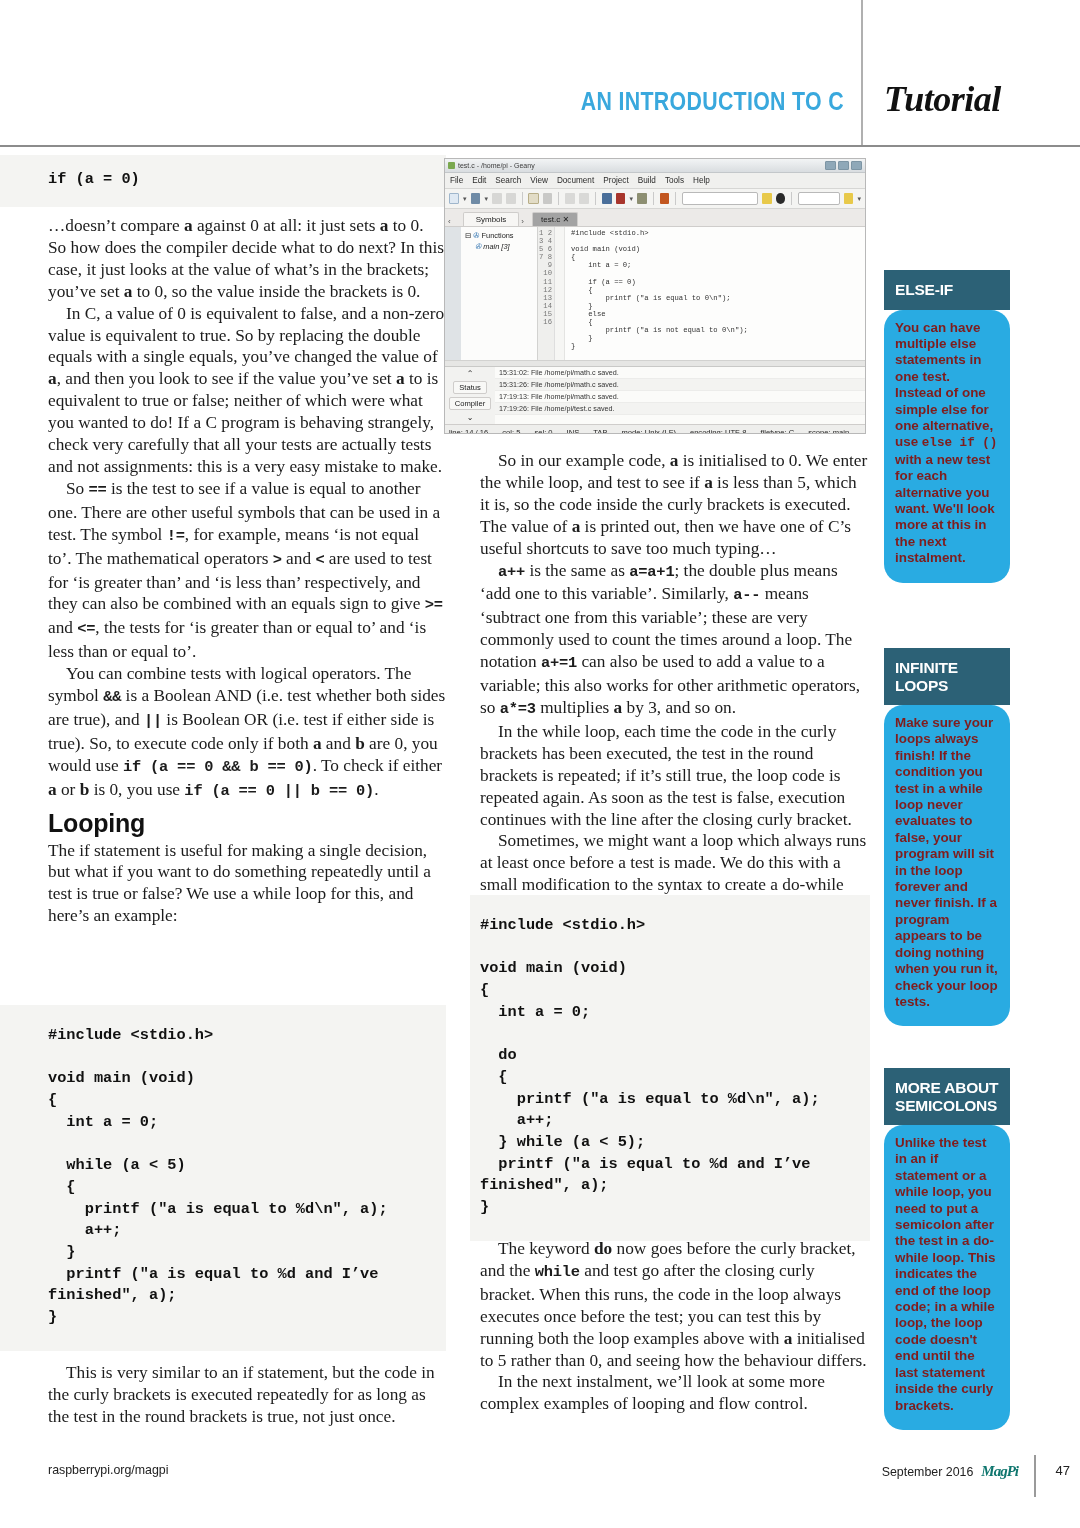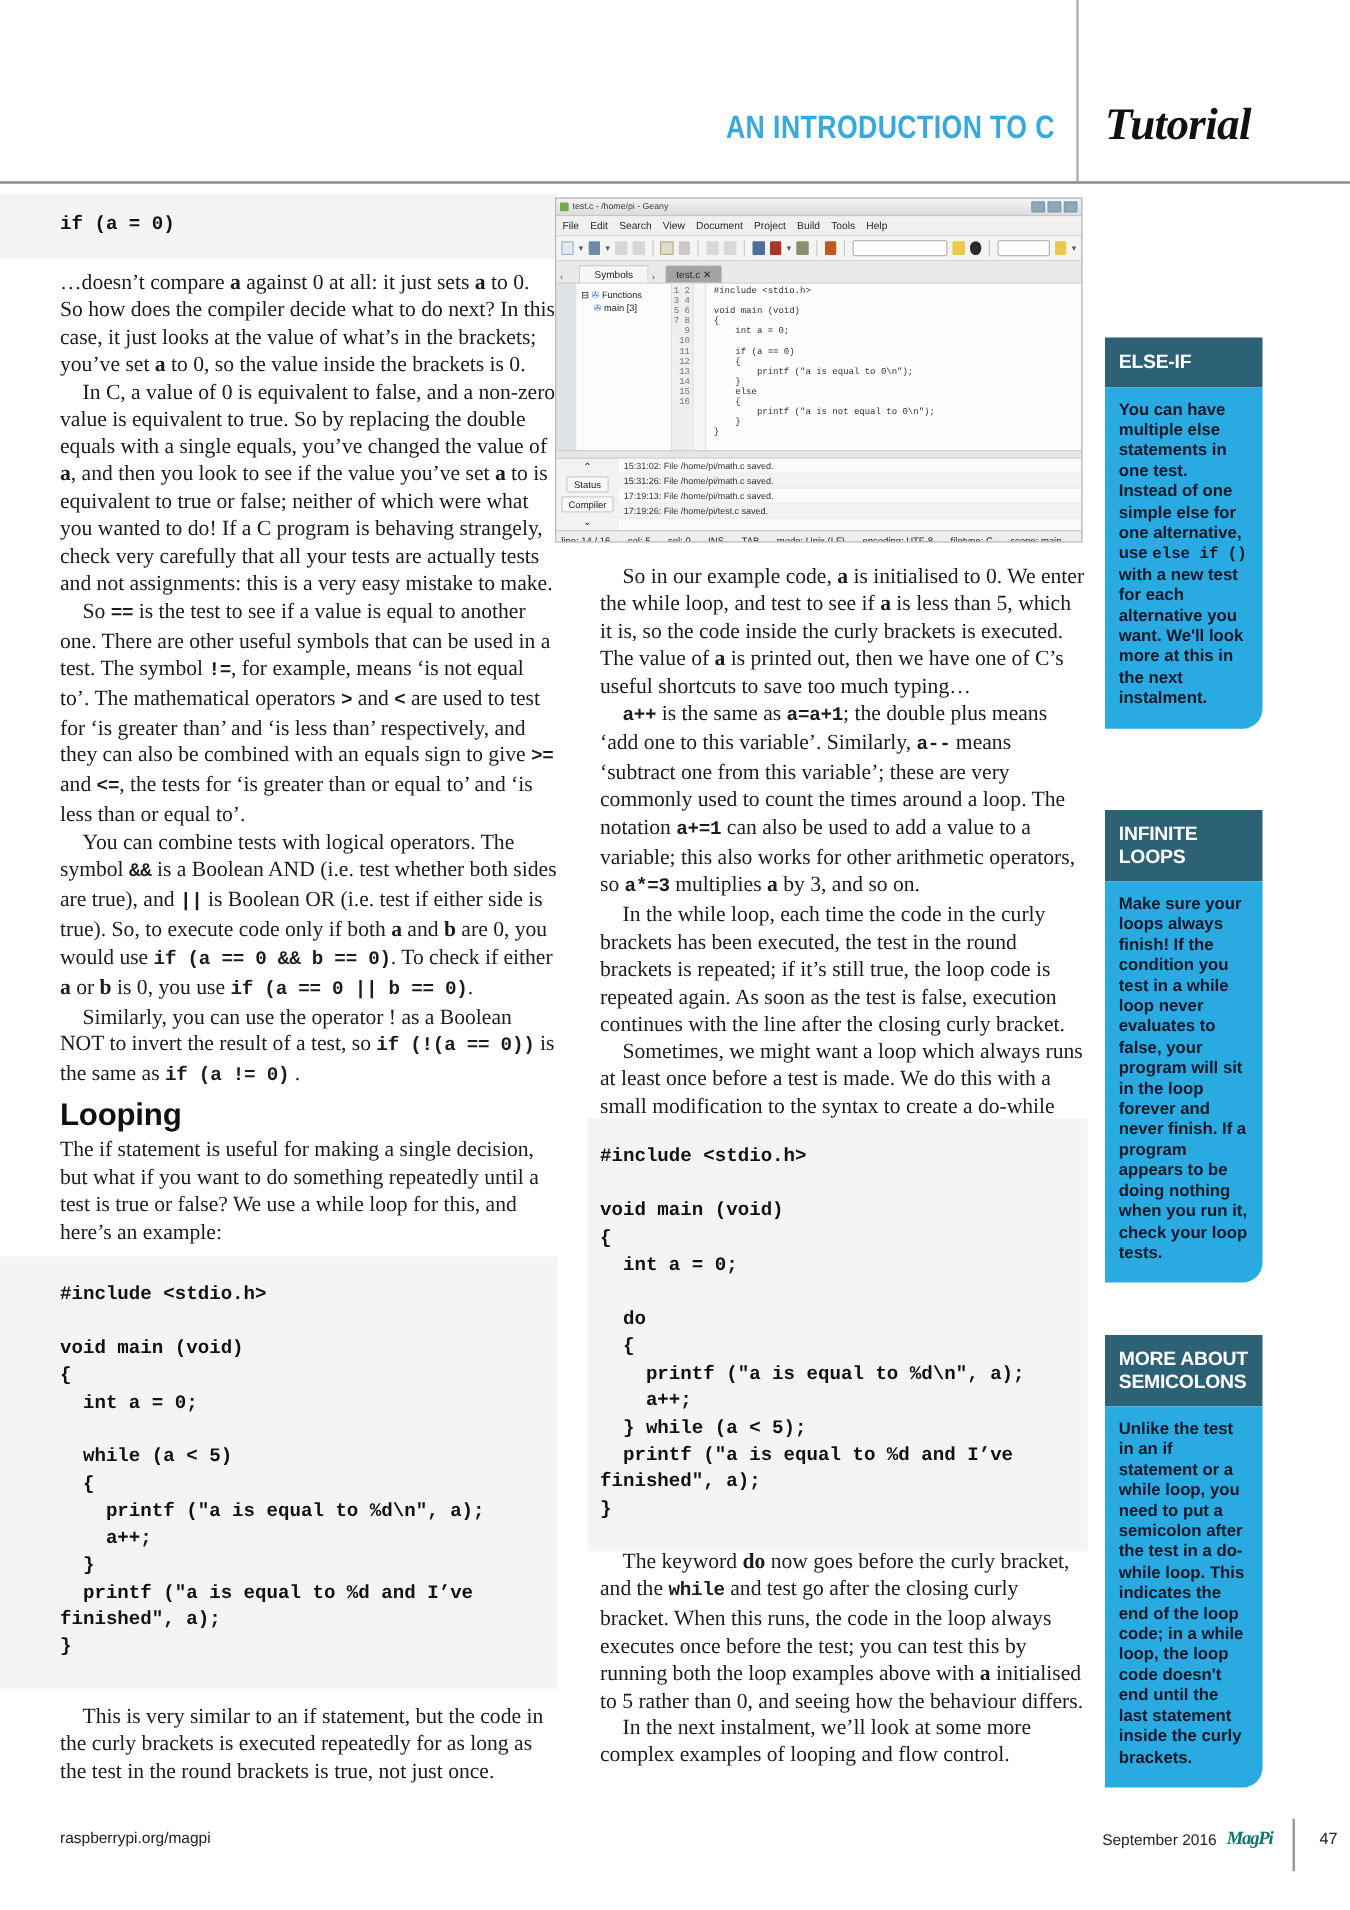--- a/index.html
+++ b/index.html
@@ -142,25 +142,26 @@
   .caption .lead { color:#39a8dd; }
   .callout { width:126px; margin-top:0; }
   .callout .co-head {
     background:#2c6176; color:#fff;
     font-family:"Liberation Sans", sans-serif;
     font-weight:bold; font-size:15.5px; line-height:17.5px;
     padding:11px 10px 11px 11px; letter-spacing:-0.2px;
     text-transform:uppercase;
   }
   .callout .co-body {
-    background:#29abe2; color:#0f172a;
+    background:#29abe2; color:#7f1d1d;
     font-family:"Liberation Sans", sans-serif;
     font-weight:bold; font-size:13.4px; line-height:16.4px;
     padding:10px 11px 16px 11px;
     border-bottom-right-radius:16px;
+    border-radius:19px;
   }
   .callout .co-body .mono {
     font-family:"Liberation Mono", monospace; font-size:12.6px; font-weight:bold;
   }
 
   
   .footer { position:absolute; left:0; top:1455px; width:1080px; height:40px; }
   .foot-left {
     position:absolute; left:48px; top:8px;
     font-family:"Liberation Sans", sans-serif; font-size:12.4px; color:#222;
@@ -192,21 +193,20 @@
     <div class="header-rule"></div>
   </div>
 
   <div class="codeblock cb1"><span>if (a = 0)</span></div>
 
   <div class="col1" style="top:215px;">
     <p class="body"><span>…doesn’t compare </span><b>a</b><span> against 0 at all: it just sets </span><b>a</b><span> to 0. So how does the compiler decide what to do next? In this case, it just looks at the value of what’s in the brackets; you’ve set </span><b>a</b><span> to 0, so the value inside the brackets is 0.</span></p>
     <p class="body"><span>In C, a value of 0 is equivalent to false, and a non-zero value is equivalent to true. So by replacing the double equals with a single equals, you’ve changed the value of </span><b>a</b><span>, and then you look to see if the value you’ve set </span><b>a</b><span> to is equivalent to true or false; neither of which were what you wanted to do! If a C program is behaving strangely, check very carefully that all your tests are actually tests and not assignments: this is a very easy mistake to make.</span></p>
     <p class="body"><span>So </span><span class="mono">==</span><span> is the test to see if a value is equal to another one. There are other useful symbols that can be used in a test. The symbol </span><span class="mono">!=</span><span>, for example, means ‘is not equal to’. The mathematical operators </span><span class="mono">&gt;</span><span> and </span><span class="mono">&lt;</span><span> are used to test for ‘is greater than’ and ‘is less than’ respectively, and they can also be combined with an equals sign to give </span><span class="mono">&gt;=</span><span> and </span><span class="mono">&lt;=</span><span>, the tests for ‘is greater than or equal to’ and ‘is less than or equal to’.</span></p>
     <p class="body"><span>You can combine tests with logical operators. The symbol </span><span class="mono">&amp;&amp;</span><span> is a Boolean AND (i.e. test whether both sides are true), and </span><span class="mono">||</span><span> is Boolean OR (i.e. test if either side is true). So, to execute code only if both </span><b>a</b><span> and </span><b>b</b><span> are 0, you would use </span><span class="mono">if (a == 0 &amp;&amp; b == 0)</span><span>. To check if either </span><b>a</b><span> or </span><b>b</b><span> is 0, you use </span><span class="mono">if (a == 0 || b == 0)</span><span>.</span></p>
-    <p class="body"><span>Similarly, you can use the operator ! as a Boolean NOT to invert the result of a test, so </span><span class="mono">if (!(a == 0))</span><span> is the same as </span><span class="mono">if (a != 0)</span><span> .</span></p>
     <h2 class="section">Looping</h2>
     <p class="body" style="text-indent:0;"><span>The if statement is useful for making a single decision, but what if you want to do something repeatedly until a test is true or false? We use a while loop for this, and here’s an example:</span></p>
   </div>
 
   <div class="codeblock cb2"><span>#include &lt;stdio.h&gt;
 
 void main (void)
 {
   int a = 0;
 
@@ -275,21 +275,21 @@
     </div>
     <div class="shot-tabs">
       <span style="font-size:8px;color:#555;margin-left:3px;">‹</span>
       <span class="symtab">Symbols</span>
       <span style="font-size:8px;color:#555;margin-left:2px;">›</span>
       <span class="filetab"><span>test.c</span> <span>✕</span></span>
     </div>
     <div class="shot-body">
       <div class="shot-side">
         <div>⊟ <span style="color:#2a6fae;">✇</span> <span>Functions</span></div>
-        <div style="padding-left:12px;"><span style="color:#2a6fae;">✇</span> <span>main [3]</span></div>
+        <div style="padding-left:12px;font-style:italic;"><span style="color:#2a6fae;">✇</span> <span>main [3]</span></div>
       </div>
       <div class="shot-edit">
         <div class="gutter">1
 2
 3
 4
 5
 6
 7
 8

